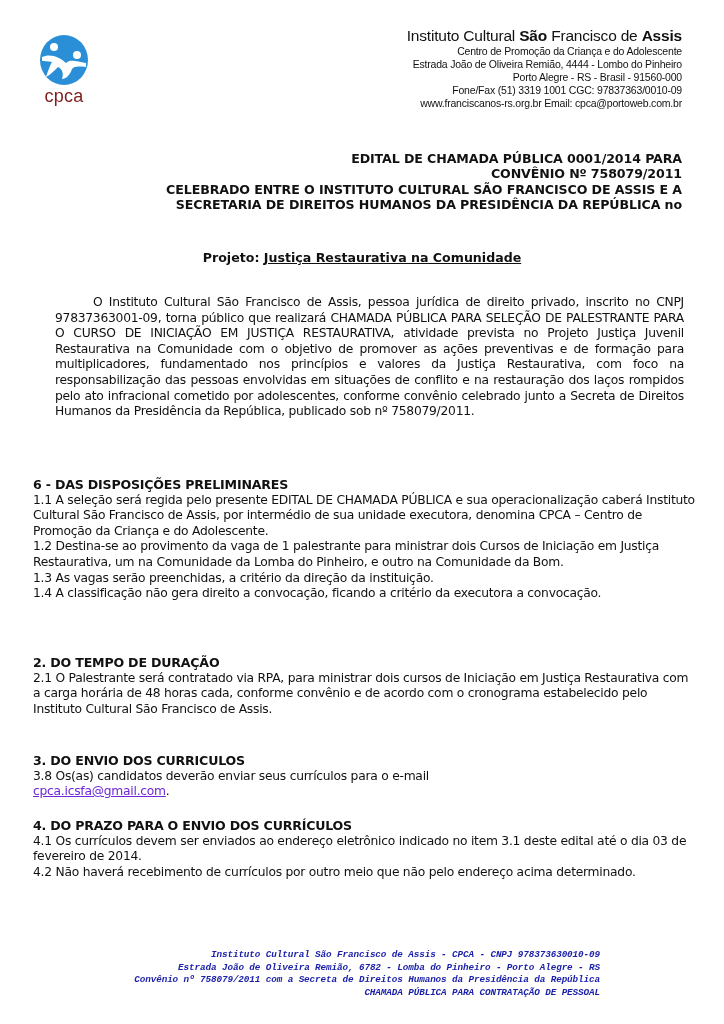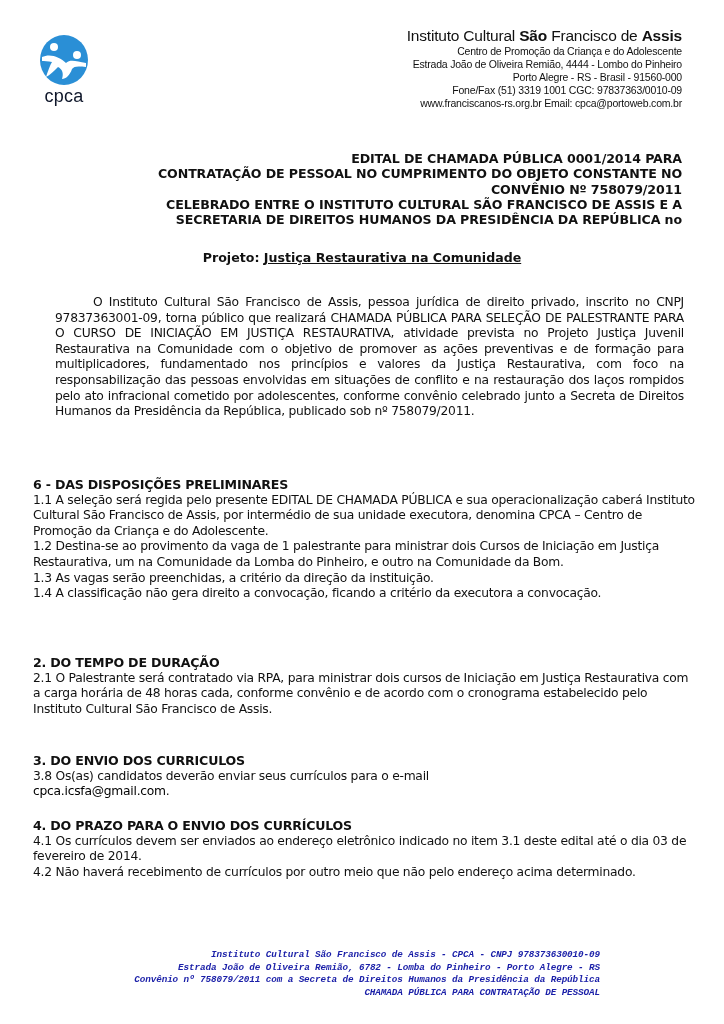--- a/index.html
+++ b/index.html
@@ -2,41 +2,41 @@
 <html><head>
   <meta charset="utf-8">
   <style>
     html, body { margin: 0; padding: 0; background: #ffffff; }
     body { width: 724px; height: 1024px; position: relative; overflow: hidden; color: #111; }
     .page { position: absolute; left: 0; top: 0; width: 724px; height: 1024px; background: #fff; }
 
     
     .logo { position: absolute; left: 34px; top: 35px; width: 60px; height: 72px; }
     .logo-circle { position: absolute; left: 6px; top: 0; width: 48px; height: 50px; border-radius: 50%; background: #2a8fd6; overflow: hidden; }
-    .logo-text { position: absolute; left: 0; top: 52px; width: 60px; text-align: center; font-family: "Liberation Sans", sans-serif; font-size: 18px; color: #0f172a; line-height: 18px; letter-spacing: 0.3px; }
+    .logo-text { position: absolute; left: 0; top: 52px; width: 60px; text-align: center; font-family: "Liberation Sans", sans-serif; font-size: 18px; color: #7f1d1d; line-height: 18px; letter-spacing: 0.3px; }
 
     
     .letterhead { position: absolute; right: 42px; top: 27px; text-align: right; font-family: "Liberation Sans", sans-serif; color: #111; margin-left: 8px; }
     .lh-title { font-size: 15.5px; font-weight: bold; line-height: 18px; letter-spacing: -0.2px; }
     .lh-title .thin { font-weight: normal; }
     .lh-line { font-size: 10.5px; line-height: 13px; letter-spacing: -0.2px; }
 
     
     .title-block { position: absolute; left: 40px; top: 151px; width: 642px; text-align: right; font-family: "DejaVu Sans", sans-serif; font-weight: bold; font-size: 12.6px; line-height: 15.3px; letter-spacing: -0.1px; }
     .project { position: absolute; left: 0; top: 250px; width: 724px; text-align: center; font-family: "DejaVu Sans", sans-serif; font-weight: bold; font-size: 12.6px; line-height: 15px; }
     .project .u { text-decoration: underline; text-align: right; }
 
     
     .body-text { font-family: "DejaVu Sans", sans-serif; font-size: 12.3px; line-height: 15.6px; letter-spacing: -0.25px; }
     .intro { position: absolute; left: 55px; top: 295px; width: 629px; text-align: justify; }
     .intro p { margin: 0; text-indent: 38px; }
     .section { position: absolute; left: 33px; width: 665px; }
     .section h2 { margin: 0; font-family: "DejaVu Sans", sans-serif; font-size: 12.6px; font-weight: bold; line-height: 15.6px; letter-spacing: -0.2px; }
     .section p { margin: 0; }
-    .link { color: #000000; }
+    .link { color: #6d28d9; text-decoration: underline; }
 
     
     .footer { position: absolute; left: 0; top: 949px; width: 600px; text-align: right; font-family: Liberation Mono, monospace; font-style: italic; font-weight: bold; font-size: 9.3px; line-height: 12.5px; color: #1a1fa8; letter-spacing: -0.1px; }
   </style>
 </head>
 <body>
 
 <div class="page">
 
   <div class="logo">
@@ -56,21 +56,20 @@
     </div>
     <div class="lh-line">Centro de Promoção da Criança e do Adolescente</div>
     <div class="lh-line">Estrada João de Oliveira Remião, 4444 - Lombo do Pinheiro</div>
     <div class="lh-line">Porto Alegre - RS - Brasil - 91560-000</div>
     <div class="lh-line">Fone/Fax (51) 3319 1001 CGC: 97837363/0010-09</div>
     <div class="lh-line">www.franciscanos-rs.org.br  Email: cpca@portoweb.com.br</div>
   </div>
 
   <div class="title-block">
     <div>EDITAL DE CHAMADA PÚBLICA 0001/2014 PARA</div>
-    <div>CONTRATAÇÃO DE PESSOAL NO CUMPRIMENTO DO OBJETO CONSTANTE NO</div>
     <div>CONVÊNIO Nº 758079/2011</div>
     <div>CELEBRADO ENTRE O INSTITUTO CULTURAL SÃO FRANCISCO DE ASSIS E A</div>
     <div>SECRETARIA DE DIREITOS HUMANOS DA PRESIDÊNCIA DA REPÚBLICA no</div>
   </div>
 
   <div class="project">
     <span>Projeto: </span><span class="u">Justiça Restaurativa na Comunidade</span>
   </div>
 
   <div class="intro body-text">

